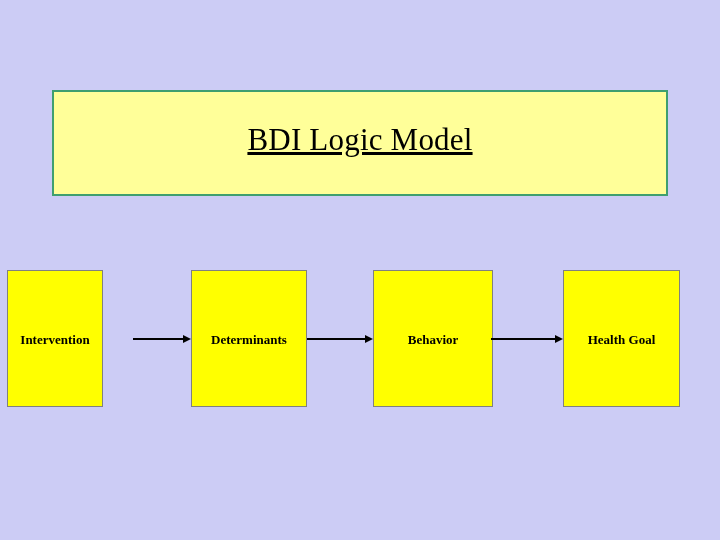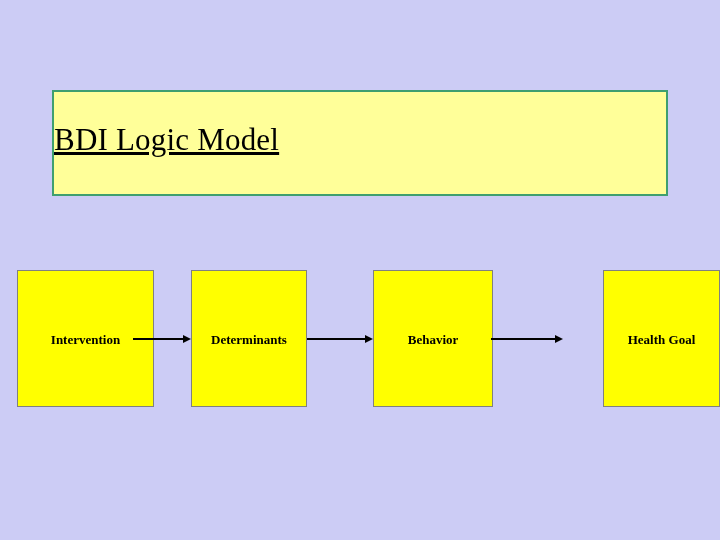--- a/index.html
+++ b/index.html
@@ -26,21 +26,21 @@
     height: 106px;
     background: #ffff99;
     border: 2px solid #3f9f6f;
     box-sizing: border-box;
   }
   .title-text {
     position: absolute;
     left: 0;
     right: 0;
     top: 30px;
-    text-align: left;
+    text-align: center;
     font-size: 31px;
     color: #000000;
     text-decoration: underline;
     letter-spacing: 0.2px;
   }
   .chain {
     position: absolute;
     left: 0;
     top: 270px;
     width: 720px;
@@ -90,21 +90,21 @@
 <body>
 
 <div class="slide">
 
   <div class="title-box">
     <div class="title-text">BDI Logic Model</div>
   </div>
 
   <div class="chain">
 
-    <div class="node" style="left:17px; width:137px;">
+    <div class="node" style="left:7px; width:96px;">
       <div class="node-label">Intervention</div>
     </div>
 
     <div class="arrow" style="left:133px; width:58px;">
       <div class="shaft" style="width:50px;"></div>
       <div class="head" style="left:50px;"></div>
     </div>
 
     <div class="node" style="left:191px; width:116px;">
       <div class="node-label">Determinants</div>
@@ -117,18 +117,18 @@
 
     <div class="node" style="left:373px; width:120px;">
       <div class="node-label">Behavior</div>
     </div>
 
     <div class="arrow" style="left:491px; width:72px;">
       <div class="shaft" style="width:64px;"></div>
       <div class="head" style="left:64px;"></div>
     </div>
 
-    <div class="node" style="left:563px; width:117px;margin-left:40px;">
+    <div class="node" style="left:563px; width:117px;">
       <div class="node-label">Health Goal</div>
     </div>
 
   </div>
 </div>
 
 </body></html>

